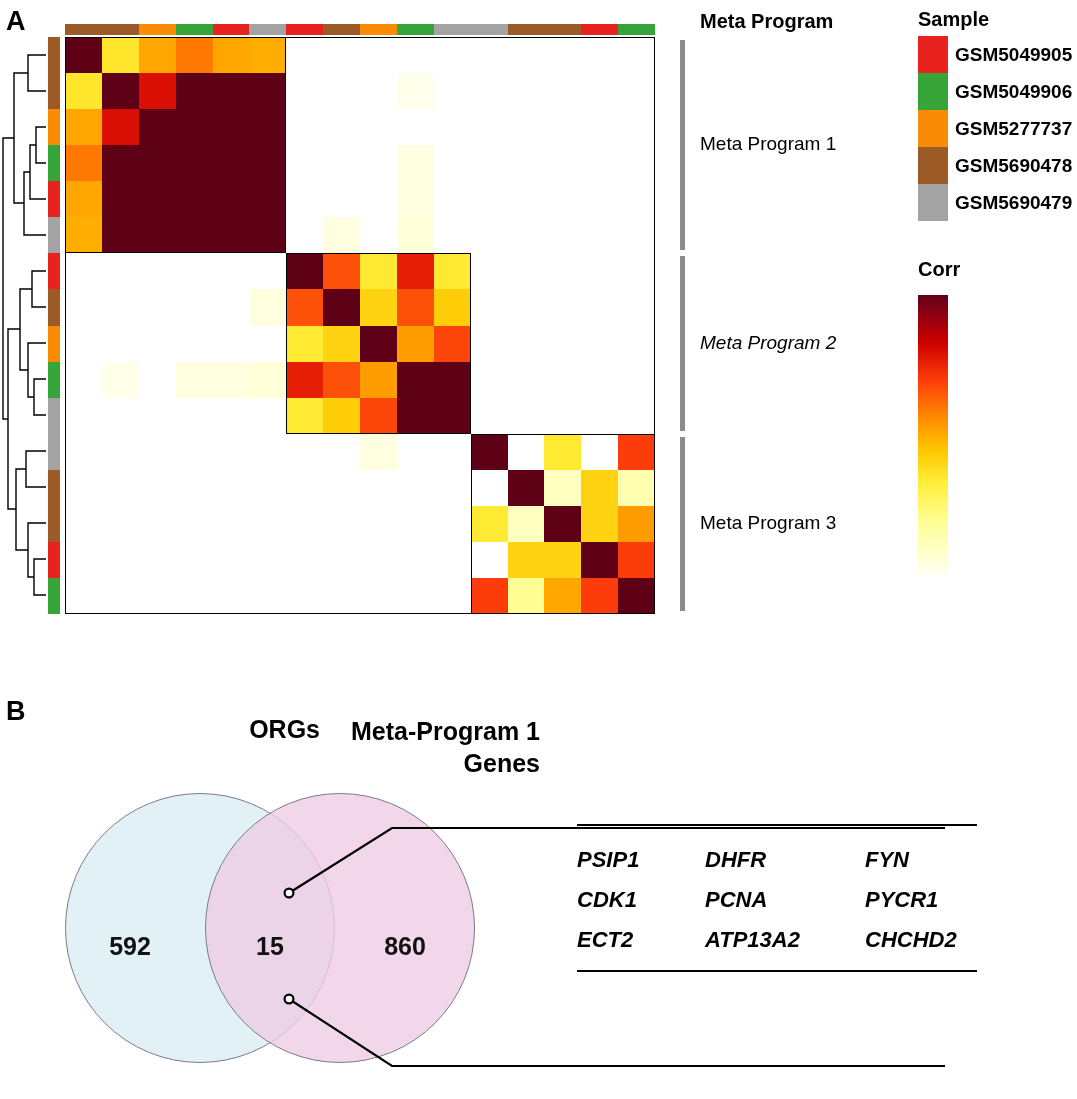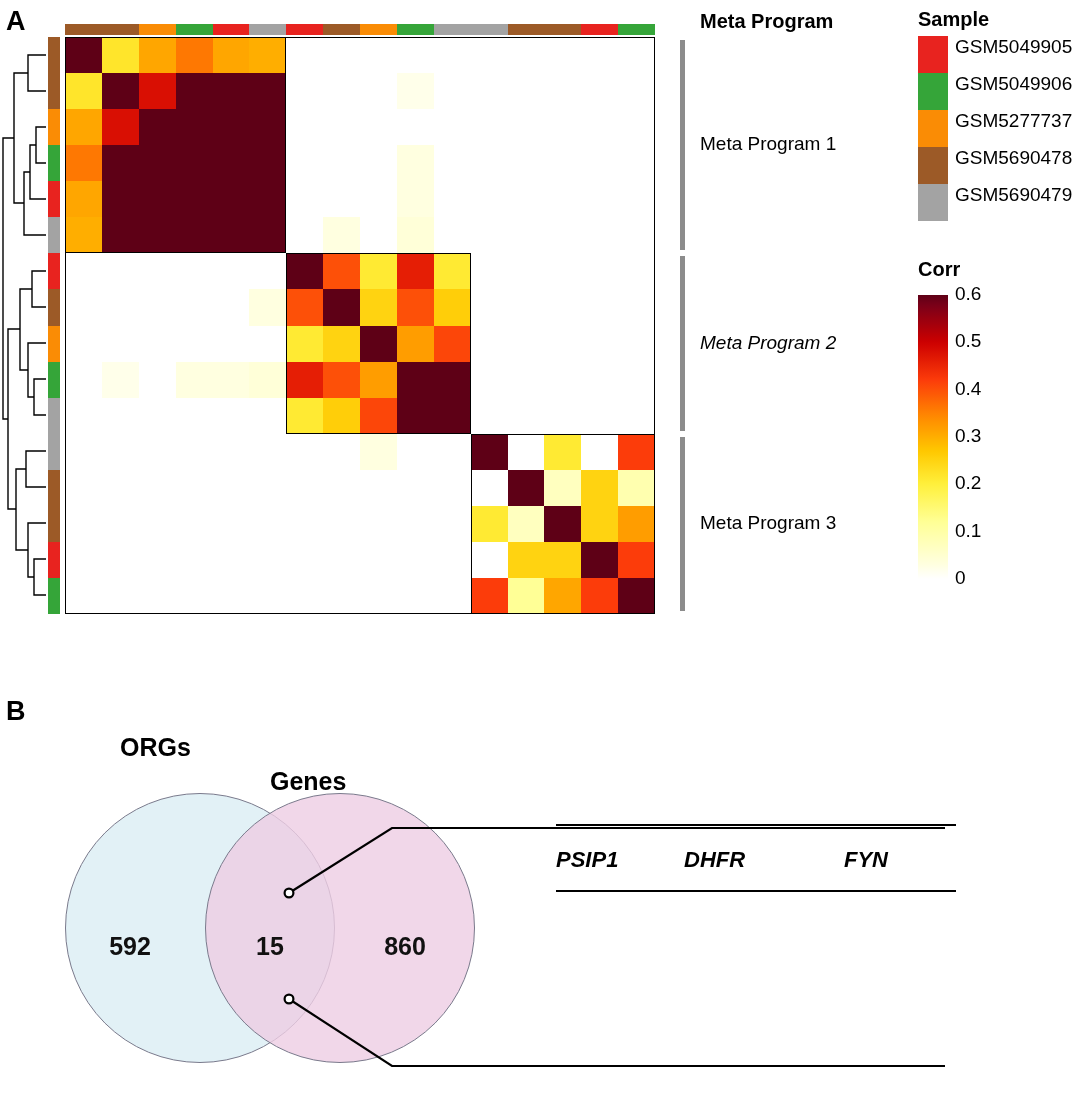--- a/index.html
+++ b/index.html
@@ -45,28 +45,28 @@
   #sample-labels > span{height:37px;line-height:37px;font-size:19px;color:#000;white-space:nowrap;}
 
   
   #corr-title{position:absolute;font-size:20px;font-weight:bold;color:#000;}
   #corr-bar{position:absolute;width:30px;height:284px;border:0;}
   #corr-ticks{position:absolute;}
   #corr-ticks > span{position:absolute;font-size:19px;color:#000;white-space:nowrap;}
 
   
   #panelB{position:absolute;left:0;top:660px;width:1077px;height:439px;}
-  .venn-title{position:absolute;font-weight:bold;font-size:25px;color:#000;text-align:left;margin-top:18px;}
+  .venn-title{position:absolute;font-weight:bold;font-size:25px;color:#000;text-align:right;}
   .circ{position:absolute;border-radius:50%;border:1.6px solid #7a7a8c;box-sizing:border-box;}
   #circ-left{background:rgba(221,238,244,.85);}
   #circ-right{background:rgba(238,205,228,.80);}
   .venn-num{position:absolute;font-weight:bold;font-size:25px;color:#111;text-align:center;}
   #leaders{position:absolute;left:0;top:0;width:1077px;height:439px;}
 
-  #gene-table{position:absolute;left:556px;top:164px;width:400px;
+  #gene-table{position:absolute;left:577px;top:164px;width:400px;
               border-top:2.4px solid #000;border-bottom:2.4px solid #000;
               padding:14px 0 10px 0;box-sizing:border-box;}
   #gene-table .grow{display:grid;grid-template-columns:128px 160px 1fr;height:40px;align-items:center;}
   #gene-table .gcell{font-style:italic;font-weight:bold;font-size:22px;color:#000;white-space:nowrap;}
 </style>
 </head>
 <body>
 
 <div class="fig">
 
@@ -423,49 +423,40 @@
       </div>
 
     <div id="sample-title" style="left:918px;top:8px;">Sample</div>
     <div id="sample-swatches" style="left:918px;top:36px;">
         <i style="background: rgb(232, 35, 31);"></i>
         <i style="background: rgb(53, 165, 57);"></i>
         <i style="background: rgb(250, 140, 5);"></i>
         <i style="background: rgb(156, 90, 39);"></i>
         <i style="background: rgb(163, 163, 163);"></i>
       </div>
-    <div id="sample-labels" style="left:955px;top:28px;">
+    <div id="sample-labels" style="left:955px;top:36px;font-weight:bold;">
         <span>GSM5049905</span>
         <span>GSM5049906</span>
         <span>GSM5277737</span>
         <span>GSM5690478</span>
         <span>GSM5690479</span>
       </div>
 
     <div id="corr-title" style="left:918px;top:258px;">Corr</div>
     <div id="corr-bar" style="left: 918px; top: 295px; background: linear-gradient(rgb(94, 0, 22) 0%, rgb(104, 0, 23) 1.25%, rgb(114, 0, 24) 2.5%, rgb(123, 0, 24) 3.75%, rgb(131, 0, 22) 5%, rgb(139, 0, 20) 6.25%, rgb(147, 0, 17) 7.5%, rgb(155, 0, 15) 8.75%, rgb(162, 0, 13) 10%, rgb(170, 0, 10) 11.25%, rgb(178, 0, 8) 12.5%, rgb(186, 0, 5) 13.75%, rgb(194, 0, 3) 15%, rgb(202, 0, 1) 16.25%, rgb(208, 4, 1) 17.5%, rgb(212, 9, 2) 18.75%, rgb(217, 15, 3) 20%, rgb(221, 21, 3) 21.25%, rgb(226, 26, 4) 22.5%, rgb(230, 32, 5) 23.75%, rgb(234, 38, 6) 25%, rgb(239, 43, 7) 26.25%, rgb(243, 49, 8) 27.5%, rgb(248, 54, 9) 28.75%, rgb(252, 60, 10) 30%, rgb(252, 68, 9) 31.25%, rgb(253, 75, 8) 32.5%, rgb(253, 83, 7) 33.75%, rgb(253, 90, 6) 35%, rgb(253, 98, 5) 36.25%, rgb(254, 105, 4) 37.5%, rgb(254, 113, 3) 38.75%, rgb(254, 120, 2) 40%, rgb(255, 128, 2) 41.25%, rgb(255, 135, 1) 42.5%, rgb(255, 142, 0) 43.75%, rgb(255, 149, 0) 45%, rgb(255, 155, 0) 46.25%, rgb(255, 161, 0) 47.5%, rgb(255, 168, 0) 48.75%, rgb(255, 174, 0) 50%, rgb(255, 181, 0) 51.25%, rgb(255, 187, 0) 52.5%, rgb(255, 194, 0) 53.75%, rgb(255, 200, 0) 55%, rgb(255, 204, 6) 56.25%, rgb(255, 209, 13) 57.5%, rgb(255, 213, 19) 58.75%, rgb(255, 217, 26) 60%, rgb(255, 221, 32) 61.25%, rgb(255, 226, 39) 62.5%, rgb(255, 230, 45) 63.75%, rgb(255, 234, 51) 65%, rgb(255, 239, 58) 66.25%, rgb(255, 241, 66) 67.5%, rgb(255, 242, 74) 68.75%, rgb(255, 244, 82) 70%, rgb(255, 245, 91) 71.25%, rgb(255, 247, 99) 72.5%, rgb(255, 248, 108) 73.75%, rgb(255, 249, 116) 75%, rgb(255, 251, 125) 76.25%, rgb(255, 252, 133) 77.5%, rgb(255, 254, 142) 78.75%, rgb(255, 255, 150) 80%, rgb(255, 255, 156) 81.25%, rgb(255, 255, 162) 82.5%, rgb(255, 255, 169) 83.75%, rgb(255, 255, 175) 85%, rgb(255, 255, 181) 86.25%, rgb(255, 255, 187) 87.5%, rgb(255, 255, 193) 88.75%, rgb(255, 255, 199) 90%, rgb(255, 255, 206) 91.25%, rgb(255, 255, 212) 92.5%, rgb(255, 255, 218) 93.75%, rgb(255, 255, 224) 95%, rgb(255, 255, 232) 96.25%, rgb(255, 255, 240) 97.5%, rgb(255, 255, 247) 98.75%, rgb(255, 255, 255) 100%);"></div>
-    <div id="corr-ticks" style="left:955px;top:295px;width:90px;height:284px;">
-        <span style="top: -12px; left: 0px;">0.6</span>
-        <span style="top: 35.3333px; left: 0px;">0.5</span>
-        <span style="top: 82.6667px; left: 0px;">0.4</span>
-        <span style="top: 130px; left: 0px;">0.3</span>
-        <span style="top: 177.333px; left: 0px;">0.2</span>
-        <span style="top: 224.667px; left: 0px;">0.1</span>
-        <span style="top: 272px; left: 0px;">0</span>
-      </div>
   </div>
 
   <div id="panelB">
 
     <div class="panel-letter" style="left:6px;top:36px;">B</div>
 
     <div class="venn-title" style="left:120px;top:55px;width:200px;">ORGs</div>
 
     <div class="venn-title" style="left:270px;top:55px;width:270px;line-height:32px;">
-      <br>
+      <span>Meta-Program 1</span><br>
       <span>Genes</span>
     </div>
 
     <div id="circ-left" class="circ" style="left:65px;top:133px;width:270px;height:270px;"></div>
     <div id="circ-right" class="circ" style="left:205px;top:133px;width:270px;height:270px;"></div>
 
     <div class="venn-num" style="left:85px;top:272px;width:90px;">592</div>
     <div class="venn-num" style="left:235px;top:272px;width:70px;">15</div>
     <div class="venn-num" style="left:360px;top:272px;width:90px;">860</div>
 
@@ -477,16 +468,26 @@
       <circle cx="289" cy="233" r="4.4" fill="#fff" stroke="#000" stroke-width="2.2"></circle>
       <circle cx="289" cy="339" r="4.4" fill="#fff" stroke="#000" stroke-width="2.2"></circle>
     </svg>
 
     <div id="gene-table">
         <div class="grow">
           <div class="gcell">PSIP1</div>
           <div class="gcell">DHFR</div>
           <div class="gcell">FYN</div>
         </div>
+        <div class="grow">
+          <div class="gcell">CDK1</div>
+          <div class="gcell">PCNA</div>
+          <div class="gcell">PYCR1</div>
+        </div>
+        <div class="grow">
+          <div class="gcell">ECT2</div>
+          <div class="gcell">ATP13A2</div>
+          <div class="gcell">CHCHD2</div>
+        </div>
       </div>
   </div>
 
 </div>
 
 </body></html>

